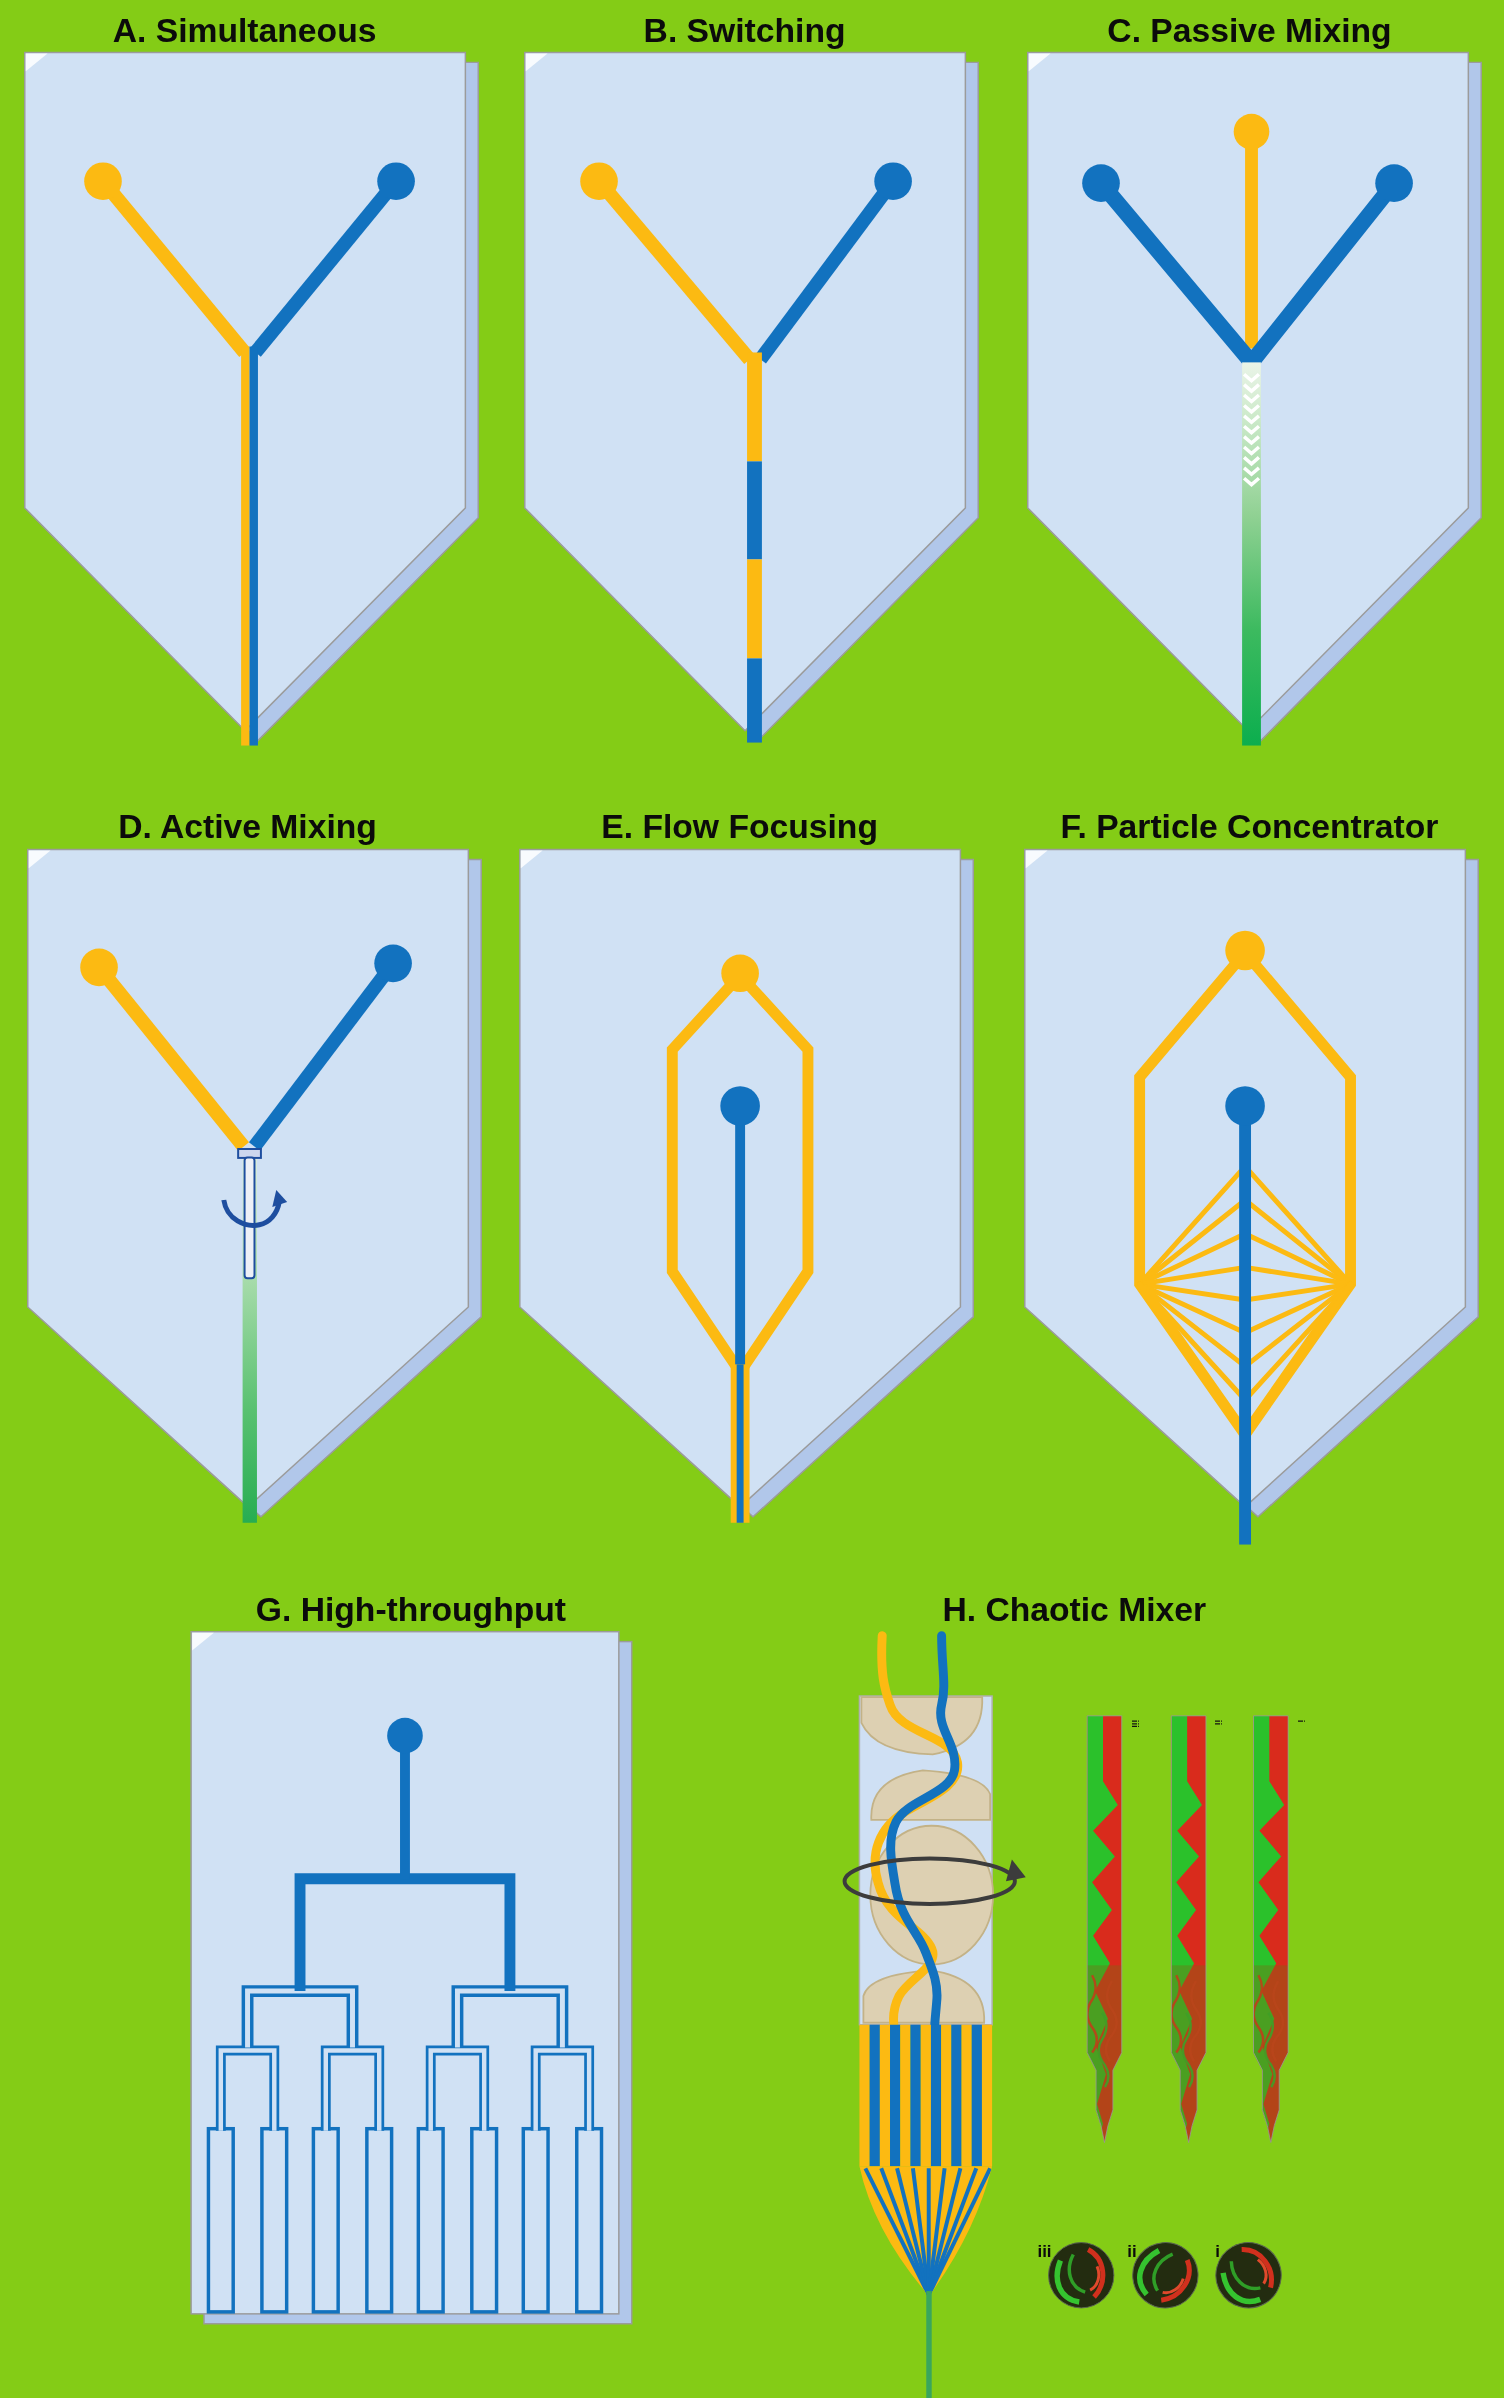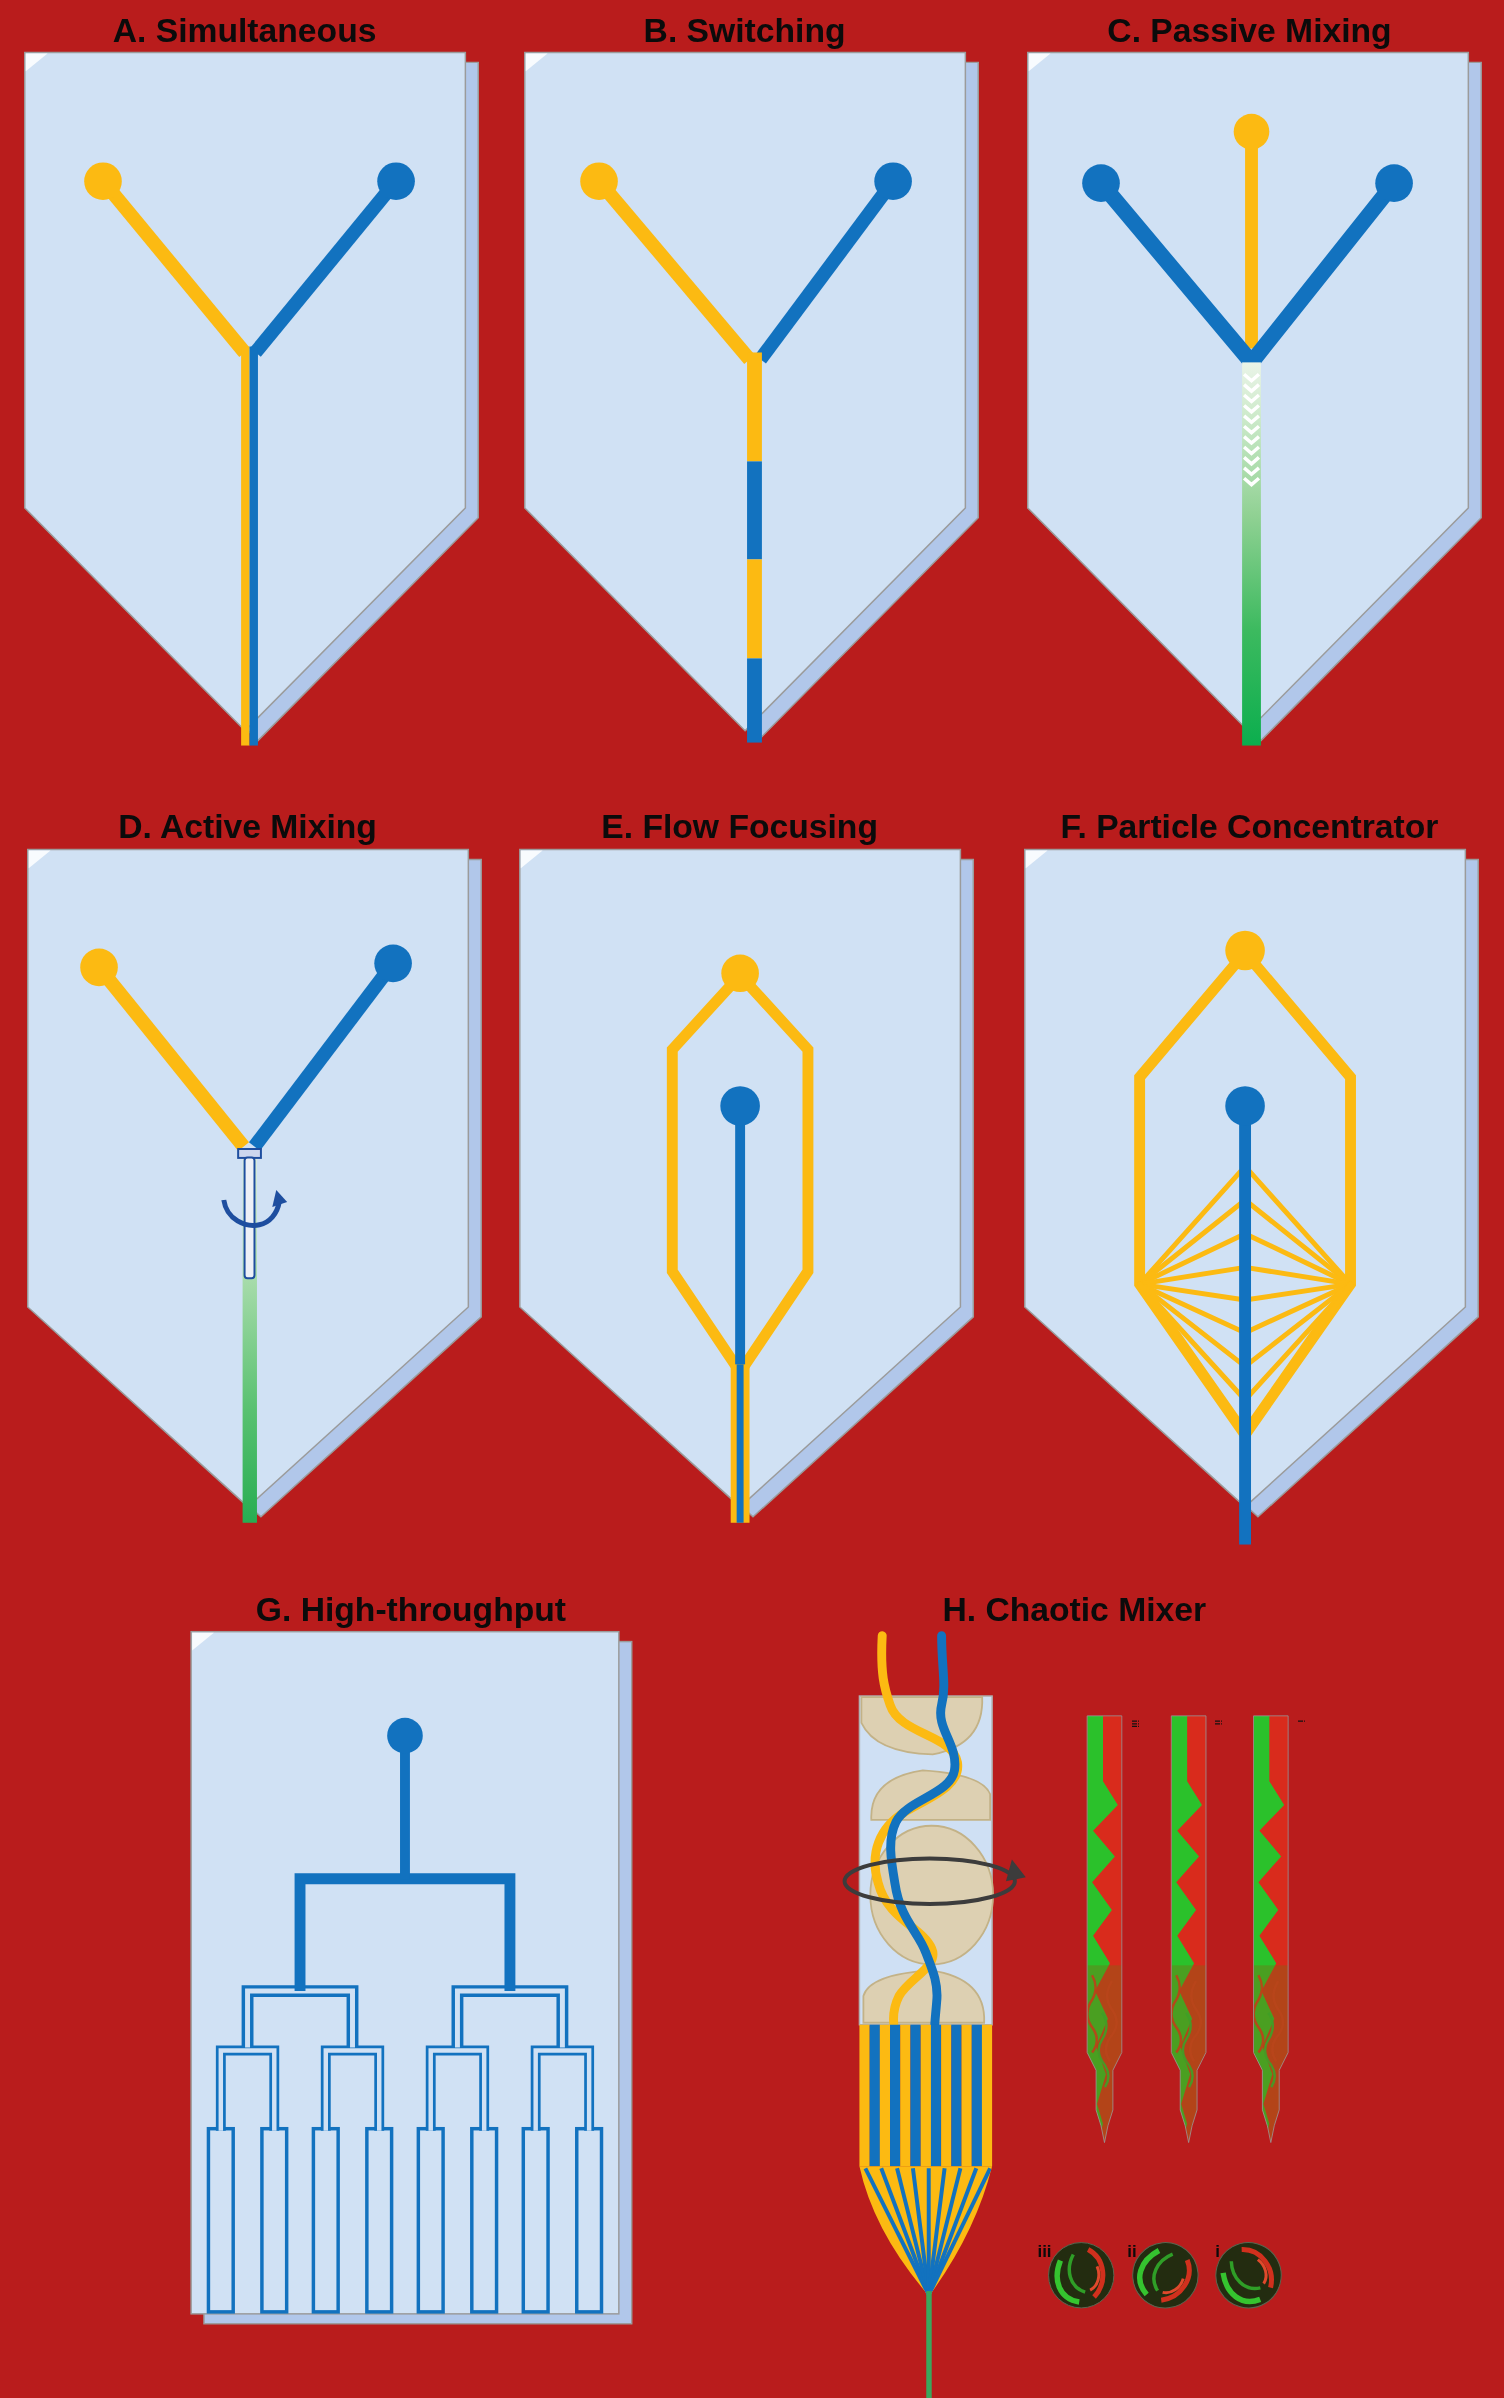--- a/index.html
+++ b/index.html
@@ -1,16 +1,16 @@
 <!DOCTYPE html>
 <html><head>
 <meta charset="utf-8">
 <style>
   html,body{margin:0;padding:0;background:#ffffff;}
-  .canvas{position:relative;width:1505px;height:2399px;background:#b91c1c;
+  .canvas{position:relative;width:1505px;height:2399px;background:#84cc16;
           font-family:"Liberation Sans",sans-serif;overflow:hidden;}
   .canvas svg{position:absolute;left:0;top:0;}
   text.panel-title{font-family:"Liberation Sans",sans-serif;font-weight:bold;fill:#0b0b0b;}
 </style>
 </head>
 <body>
 
 <div class="canvas">
 <svg width="1505" height="2399" viewBox="0 0 1520 2423">
 

